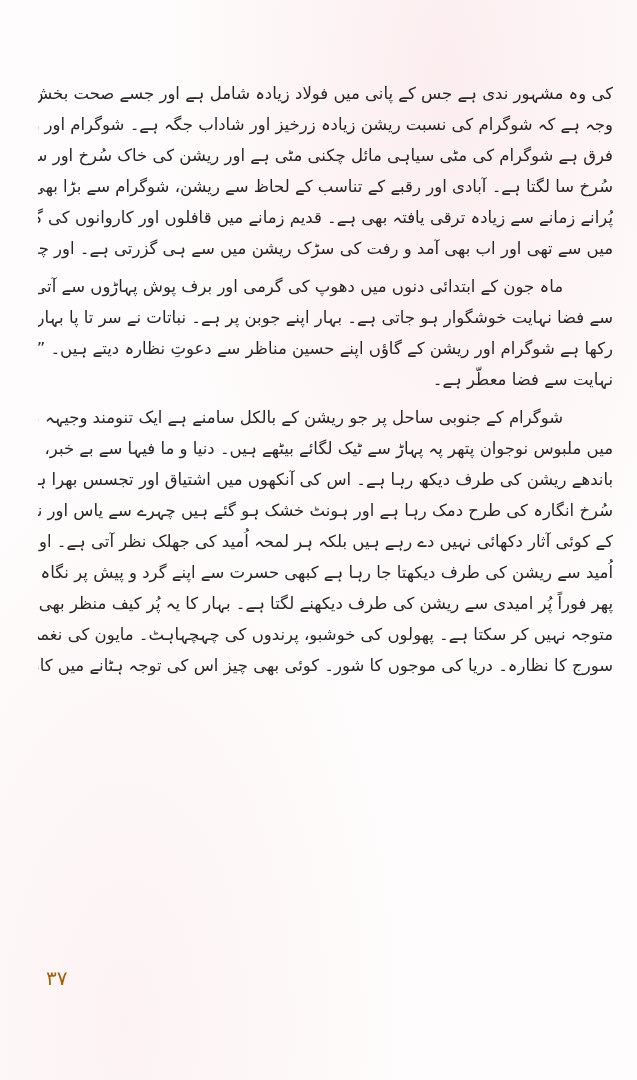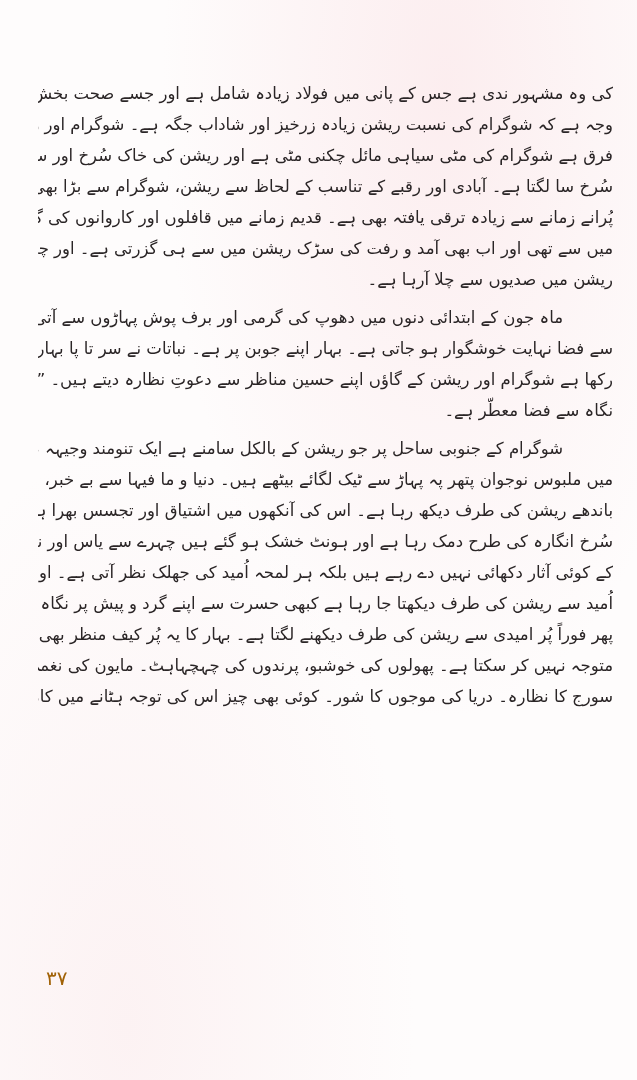--- a/index.html
+++ b/index.html
@@ -70,29 +70,28 @@
 
 <div class="text-block">
 
   <div>
     <span class="line">کی وہ مشہور ندی ہے جس کے پانی میں فولاد زیادہ شامل ہے اور جسے صحت بخش پانی کہا جاتا ہے۔ یہی</span>
     <span class="line">وجہ ہے کہ شوگرام کی نسبت ریشن زیادہ زرخیز اور شاداب جگہ ہے۔ شوگرام اور ریشن کی مٹی میں بھی</span>
     <span class="line">فرق ہے شوگرام کی مٹی سیاہی مائل چکنی مٹی ہے اور ریشن کی خاک سُرخ اور سرخی مائل ہے۔ تمام گاؤں</span>
     <span class="line">سُرخ سا لگتا ہے۔ آبادی اور رقبے کے تناسب کے لحاظ سے ریشن، شوگرام سے بڑا بھی ہے، اور</span>
     <span class="line">پُرانے زمانے سے زیادہ ترقی یافتہ بھی ہے۔ قدیم زمانے میں قافلوں اور کاروانوں کی گزرگاہ ریشن</span>
     <span class="line">میں سے تھی اور اب بھی آمد و رفت کی سڑک ریشن میں سے ہی گزرتی ہے۔ اور چوگان بازی کا میدان بھی</span>
-    <span class="line last">ریشن میں صدیوں سے چلا آرہا ہے۔</span>
   </div>
   <span class="para-gap"></span>
 
   <div>
     <span class="line indent">ماہ جون کے ابتدائی دنوں میں دھوپ کی گرمی اور برف پوش پہاڑوں سے آتی ہوئی ٹھنڈی ہوا کی آمیزش</span>
     <span class="line">سے فضا نہایت خوشگوار ہو جاتی ہے۔ بہار اپنے جوبن پر ہے۔ نباتات نے سر تا پا بہار کا جامہ پہن</span>
     <span class="line">رکھا ہے شوگرام اور ریشن کے گاؤں اپنے حسین مناظر سے دعوتِ نظارہ دیتے ہیں۔ ”شنیجو اسپر“ کی بھینی بھینی</span>
-    <span class="line last">نگاہ سے فضا معطّر ہے۔</span>
+    <span class="line last">نہایت سے فضا معطّر ہے۔</span>
   </div>
   <span class="para-gap"></span>
 
   <div>
     <span class="line indent">شوگرام کے جنوبی ساحل پر جو ریشن کے بالکل سامنے ہے ایک تنومند وجیہہ صورت، شرفاء کے لباس</span>
     <span class="line">میں ملبوس نوجوان پتھر پہ پہاڑ سے ٹیک لگائے بیٹھے ہیں۔ دنیا و ما فیہا سے بے خبر، استغراق میں محو، ٹکٹکی</span>
     <span class="line">باندھے ریشن کی طرف دیکھ رہا ہے۔ اس کی آنکھوں میں اشتیاق اور تجسس بھرا ہے۔ نوجوان کا چہرہ</span>
     <span class="line">سُرخ انگارہ کی طرح دمک رہا ہے اور ہونٹ خشک ہو گئے ہیں چہرے سے یاس اور ناامیدی</span>
     <span class="line">کے کوئی آثار دکھائی نہیں دے رہے ہیں بلکہ ہر لمحہ اُمید کی جھلک نظر آتی ہے۔ اور ہر لمحہ نہایت</span>
     <span class="line">اُمید سے ریشن کی طرف دیکھتا جا رہا ہے کبھی حسرت سے اپنے گرد و پیش پر نگاہ دوڑاتا ہے</span>

